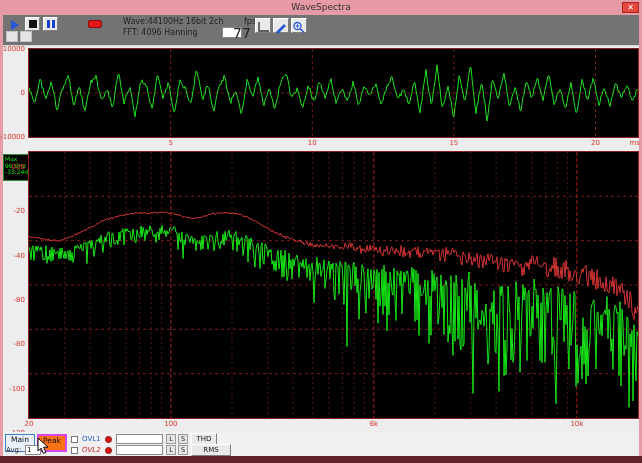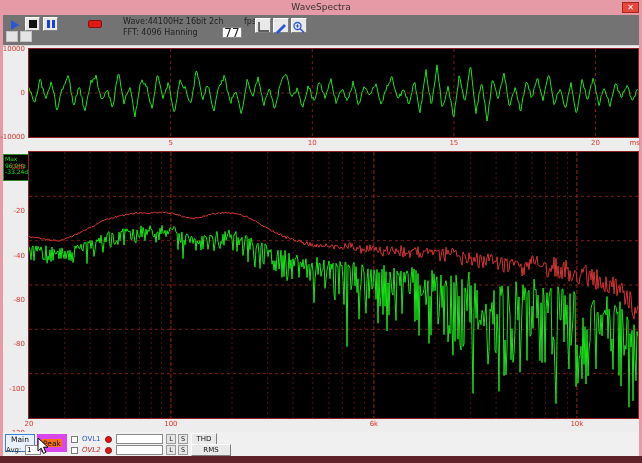--- a/index.html
+++ b/index.html
@@ -12,28 +12,28 @@
   .toolbar{position:absolute;left:0;top:0;width:636px;height:31px;background:#737373;border-bottom:1px solid #d5d5d5;}
   .tbicon{position:absolute;}
   .rb{background:#e9e9e9;border:1px solid;border-color:#ffffff #7f7f7f #7f7f7f #ffffff;}
   .play-tri{width:0;height:0;border-left:8px solid #2a57d8;border-top:5px solid transparent;border-bottom:5px solid transparent;}
   .stopsq{width:8px;height:8px;background:#111;margin:2px auto;}
   .pbars{display:flex;gap:2px;justify-content:center;margin-top:2px;}
   .pbars i{display:block;width:3px;height:8px;background:#1a3fd4;}
   .recpill{width:14px;height:8px;background:#e01818;border:1px solid #8d0f0f;border-radius:2px;}
   .ghosticon{width:12px;height:11px;border:1px solid #c2c2c2;background:#e4e4e4;}
   .infotxt{position:absolute;font-size:8px;color:#222;white-space:nowrap;}
-  .fpsbox{position:absolute;width:20px;height:11px;background:#fff;border:1px solid #8a8a8a;font-size:12px;text-align:center;line-height:10px;color:#222;}
+  .fpsbox{position:absolute;width:20px;height:11px;background:#fff;border:1px solid #8a8a8a;font-size:14px;text-align:center;line-height:10px;color:#222;padding-left:10px;}
   .plot{position:absolute;background:#000;border:1px solid #8a2020;}
   .axl{position:absolute;color:#d9372b;font-size:7px;line-height:8px;white-space:nowrap;}
   .maxbox{position:absolute;left:3px;top:154px;width:27px;height:27px;background:#000;border:1px solid #2a8a2a;color:#1ae81a;font-size:6px;line-height:6.5px;padding:1px;overflow:hidden;}
   .cbar{position:absolute;left:0;top:417px;width:636px;height:24px;background:#f0f0f0;}
   .cbtn{position:absolute;font-size:7.5px;text-align:center;color:#111;height:18px;line-height:10px;}
   .mainb{background:#e9f2fc;border:1px solid #3f7fd0;}
-  .peakb{background:#f97316;border:5px solid #d946ef;}
+  .peakb{background:#f97316;border:2px solid #d946ef;}
   .ti{position:absolute;height:10px;background:#fff;border:1px solid #8a8a8a;font-size:7px;padding:0 1px;font-family:"DejaVu Sans",sans-serif;}
   .chk{position:absolute;width:7px;height:7px;background:#fff;border:1px solid #7a7a7a;}
   .dot{position:absolute;width:7px;height:7px;border-radius:50%;background:#e31515;border:1px solid #8a0f0f;}
   .slbl{position:absolute;font-size:7px;color:#222;line-height:10px;}
   .tinyb{position:absolute;width:10px;height:10px;background:#e6e6e6;border:1px solid #9a9a9a;font-size:6.5px;text-align:center;line-height:9px;color:#222;}
   .sqb{position:absolute;background:#e9e9e9;border:1px solid;border-color:#ffffff #7f7f7f #7f7f7f #ffffff;font-size:7px;text-align:center;line-height:10px;height:12px;color:#111;}
   .bottomstrip{position:absolute;left:0;top:456px;width:642px;height:7px;background:#5e2228;}
   .cursor{position:absolute;left:37px;top:437px;z-index:50;}
 </style>
 </head>

